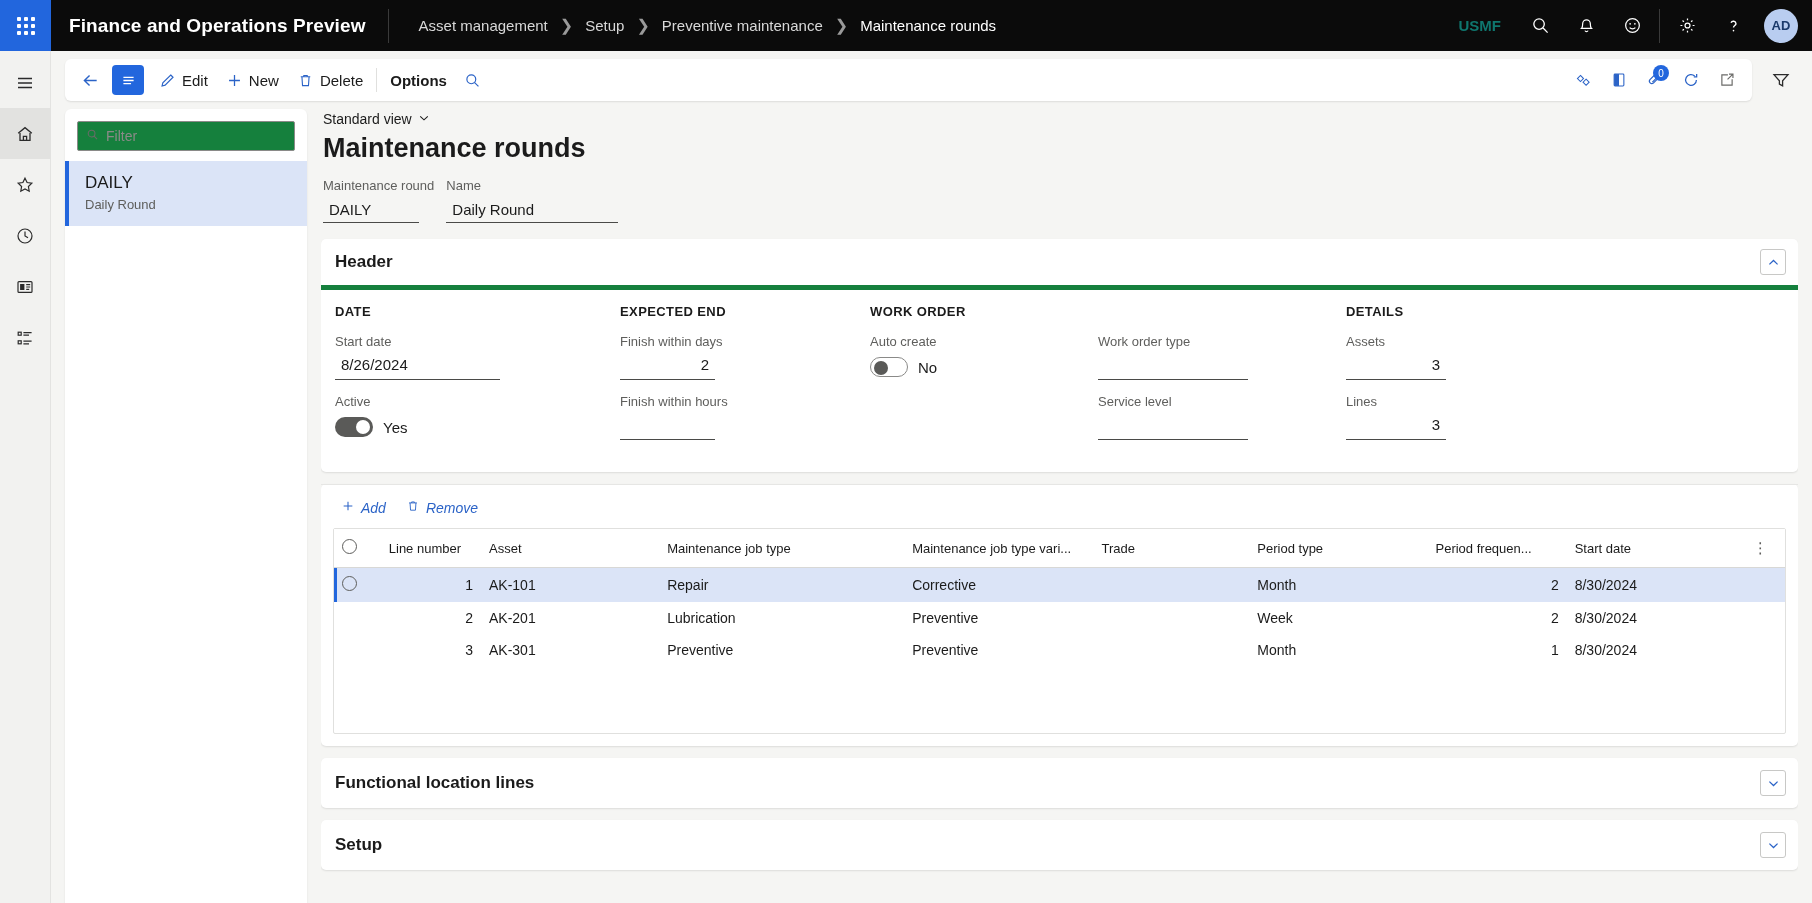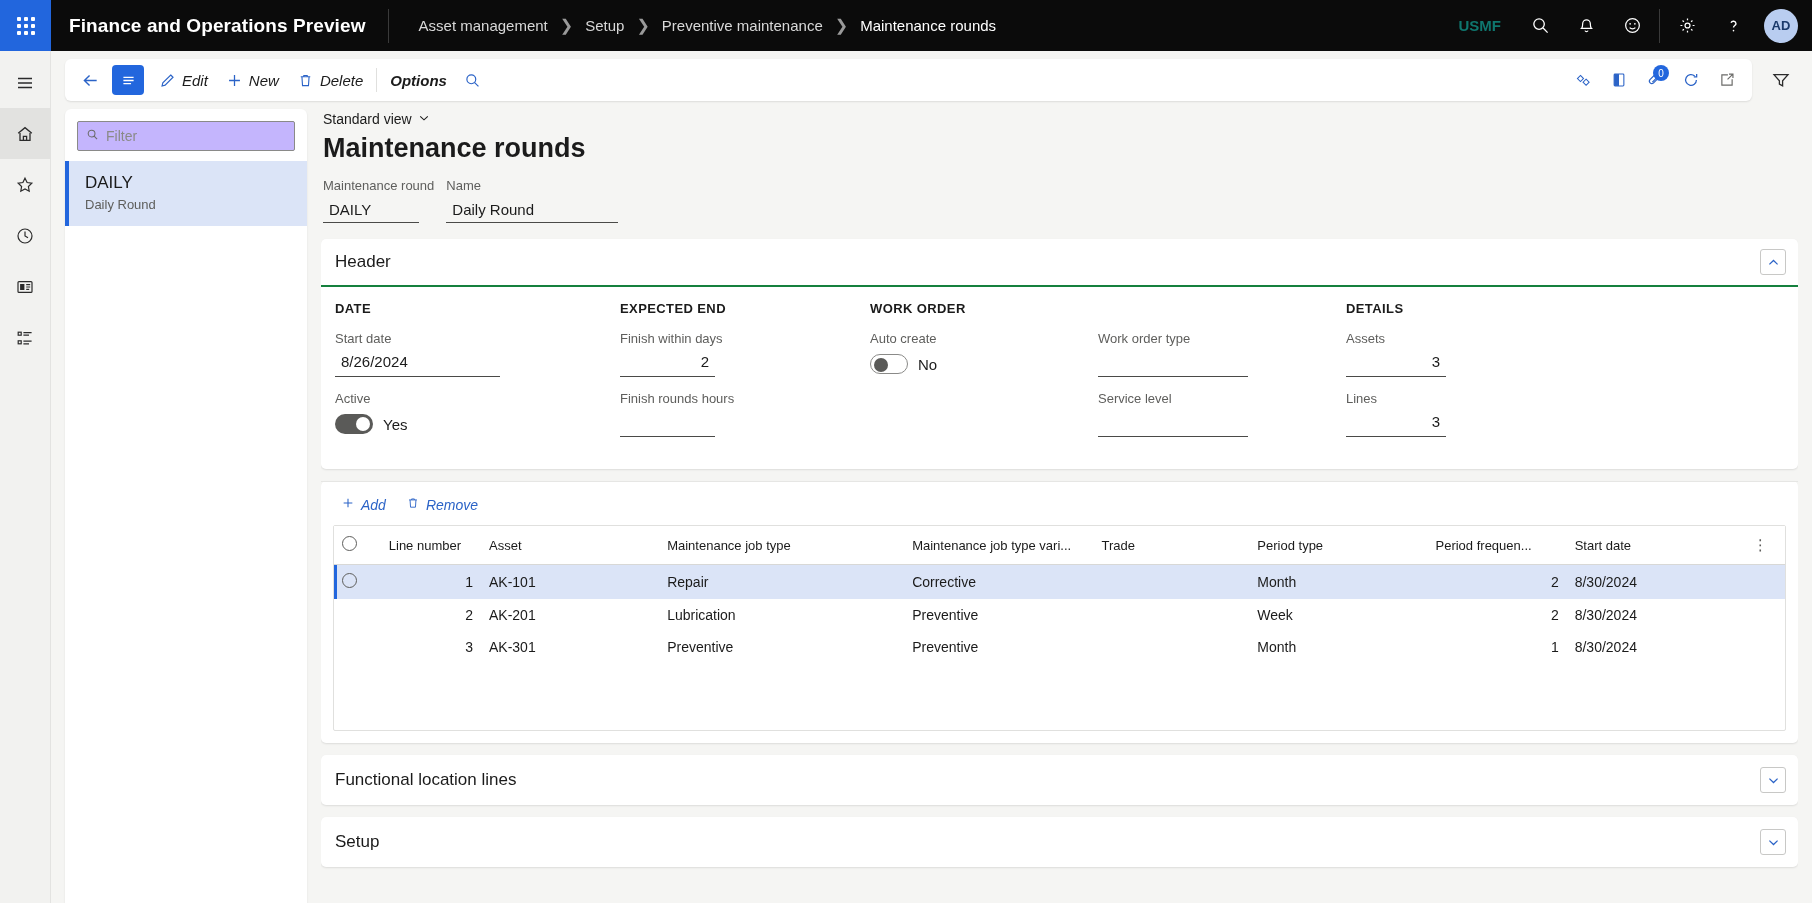--- a/index.html
+++ b/index.html
@@ -66,21 +66,21 @@
 
   
   .cmdwrap { display: flex; align-items: center; padding: 8px 10px 0 14px; gap: 8px; }
   .cmdbar {
     flex: 1; height: 42px; background: #fff; border-radius: 6px;
     box-shadow: 0 1px 2px rgba(0,0,0,.10); display: flex; align-items: center;
     padding: 0 8px 0 6px; min-width: 0;
   }
   .cmdbtn {
     display: flex; align-items: center; gap: 6px; height: 32px; padding: 0 9px;
-    font-size: 15px; color: #1b1b1b; cursor: pointer; border-radius: 4px; white-space: nowrap; font-style: italic;
+    font-size: 15px; color: #1b1b1b; cursor: pointer; border-radius: 4px; white-space: nowrap;
   }
   .cmdbtn .gl { color: #2b63c7; display: flex; align-items: center; }
   .cmd-back { color: #2b63c7; padding: 0 10px; }
   .cmd-list {
     width: 32px; height: 30px; background: #2266dd; border-radius: 4px; display: flex;
     align-items: center; justify-content: center; margin: 0 6px 0 2px; cursor: pointer;
   }
   .cmdsep { width: 1px; height: 24px; background: #e0e0de; margin: 0 4px; }
   .cmd-options { font-weight: bold; }
   .cmdright { margin-left: auto; display: flex; align-items: center; gap: 2px; }
@@ -102,21 +102,21 @@
   .content { flex: 1; display: flex; min-height: 0; padding: 8px 14px 0 14px; gap: 14px; }
 
   
   .listpanel {
     width: 242px; flex: 0 0 242px; background: #fff; border-radius: 6px 6px 0 0;
     box-shadow: 0 1px 2px rgba(0,0,0,.10); overflow: hidden;
   }
   .filterbox { padding: 12px 12px 10px 12px; }
   .filterinput {
     width: 100%; height: 30px; border: 1px solid #8a8a88; border-radius: 2px;
-    display: flex; align-items: center; padding: 0 8px; gap: 7px; background: #c4b5fd;
+    display: flex; align-items: center; padding: 0 8px; gap: 7px; background: #15803d;
   }
   .filterinput input {
     border: 0; outline: 0; font-size: 14px; font-family: inherit; color: #1b1b1b;
     width: 100%; background: transparent;
   }
   .filterinput input::placeholder { color: #8a8a88; }
   .listitem {
     padding: 12px 14px 14px 16px; border-left: 4px solid transparent; cursor: pointer;
   }
   .listitem.sel { background: #dbe4f7; border-left-color: #2266dd; }
@@ -140,26 +140,26 @@
   .tf-b .tf-input { width: 172px; }
 
   
   .section {
     background: #fff; border-radius: 5px; box-shadow: 0 1px 2px rgba(0,0,0,.10);
     margin-bottom: 12px;
   }
   .sechead {
     height: 46px; display: flex; align-items: center; padding: 0 12px 0 14px;
   }
-  .sectitle { font-size: 17px; font-weight: normal; color: #1b1b1b; }
+  .sectitle { font-size: 17px; font-weight: bold; color: #1b1b1b; }
   .chev {
     margin-left: auto; width: 26px; height: 26px; border: 1px solid #c8c8c6; border-radius: 3px;
     display: flex; align-items: center; justify-content: center; cursor: pointer; color: #2b63c7;
   }
-  .secbody { border-top: 2px solid #15803d; padding: 14px 14px 18px 14px; }
+  .secbody { border-top: 5px solid #15803d; padding: 14px 14px 18px 14px; }
 
   
   .hgrid { display: flex; }
   .hcol { padding-right: 20px; }
   .hcol.c1 { width: 285px; }
   .hcol.c2 { width: 250px; }
   .hcol.c3 { width: 228px; }
   .hcol.c4 { width: 248px; }
   .hcol.c5 { width: 120px; }
   .grouplabel {
@@ -509,21 +509,21 @@
                   </div>
                 </div>
 
                 <div class="hcol c2">
                   <div class="grouplabel">EXPECTED END</div>
                   <div class="fld">
                     <div class="fld-label">Finish within days</div>
                     <div class="fld-input num w95">2</div>
                   </div>
                   <div class="fld">
-                    <div class="fld-label">Finish rounds hours</div>
+                    <div class="fld-label">Finish within hours</div>
                     <div class="fld-input num w95"></div>
                   </div>
                 </div>
 
                 <div class="hcol c3">
                   <div class="grouplabel">WORK ORDER</div>
                   <div class="fld">
                     <div class="fld-label">Auto create</div>
                     <div class="toggle-row">
                       <span class="toggle off">

